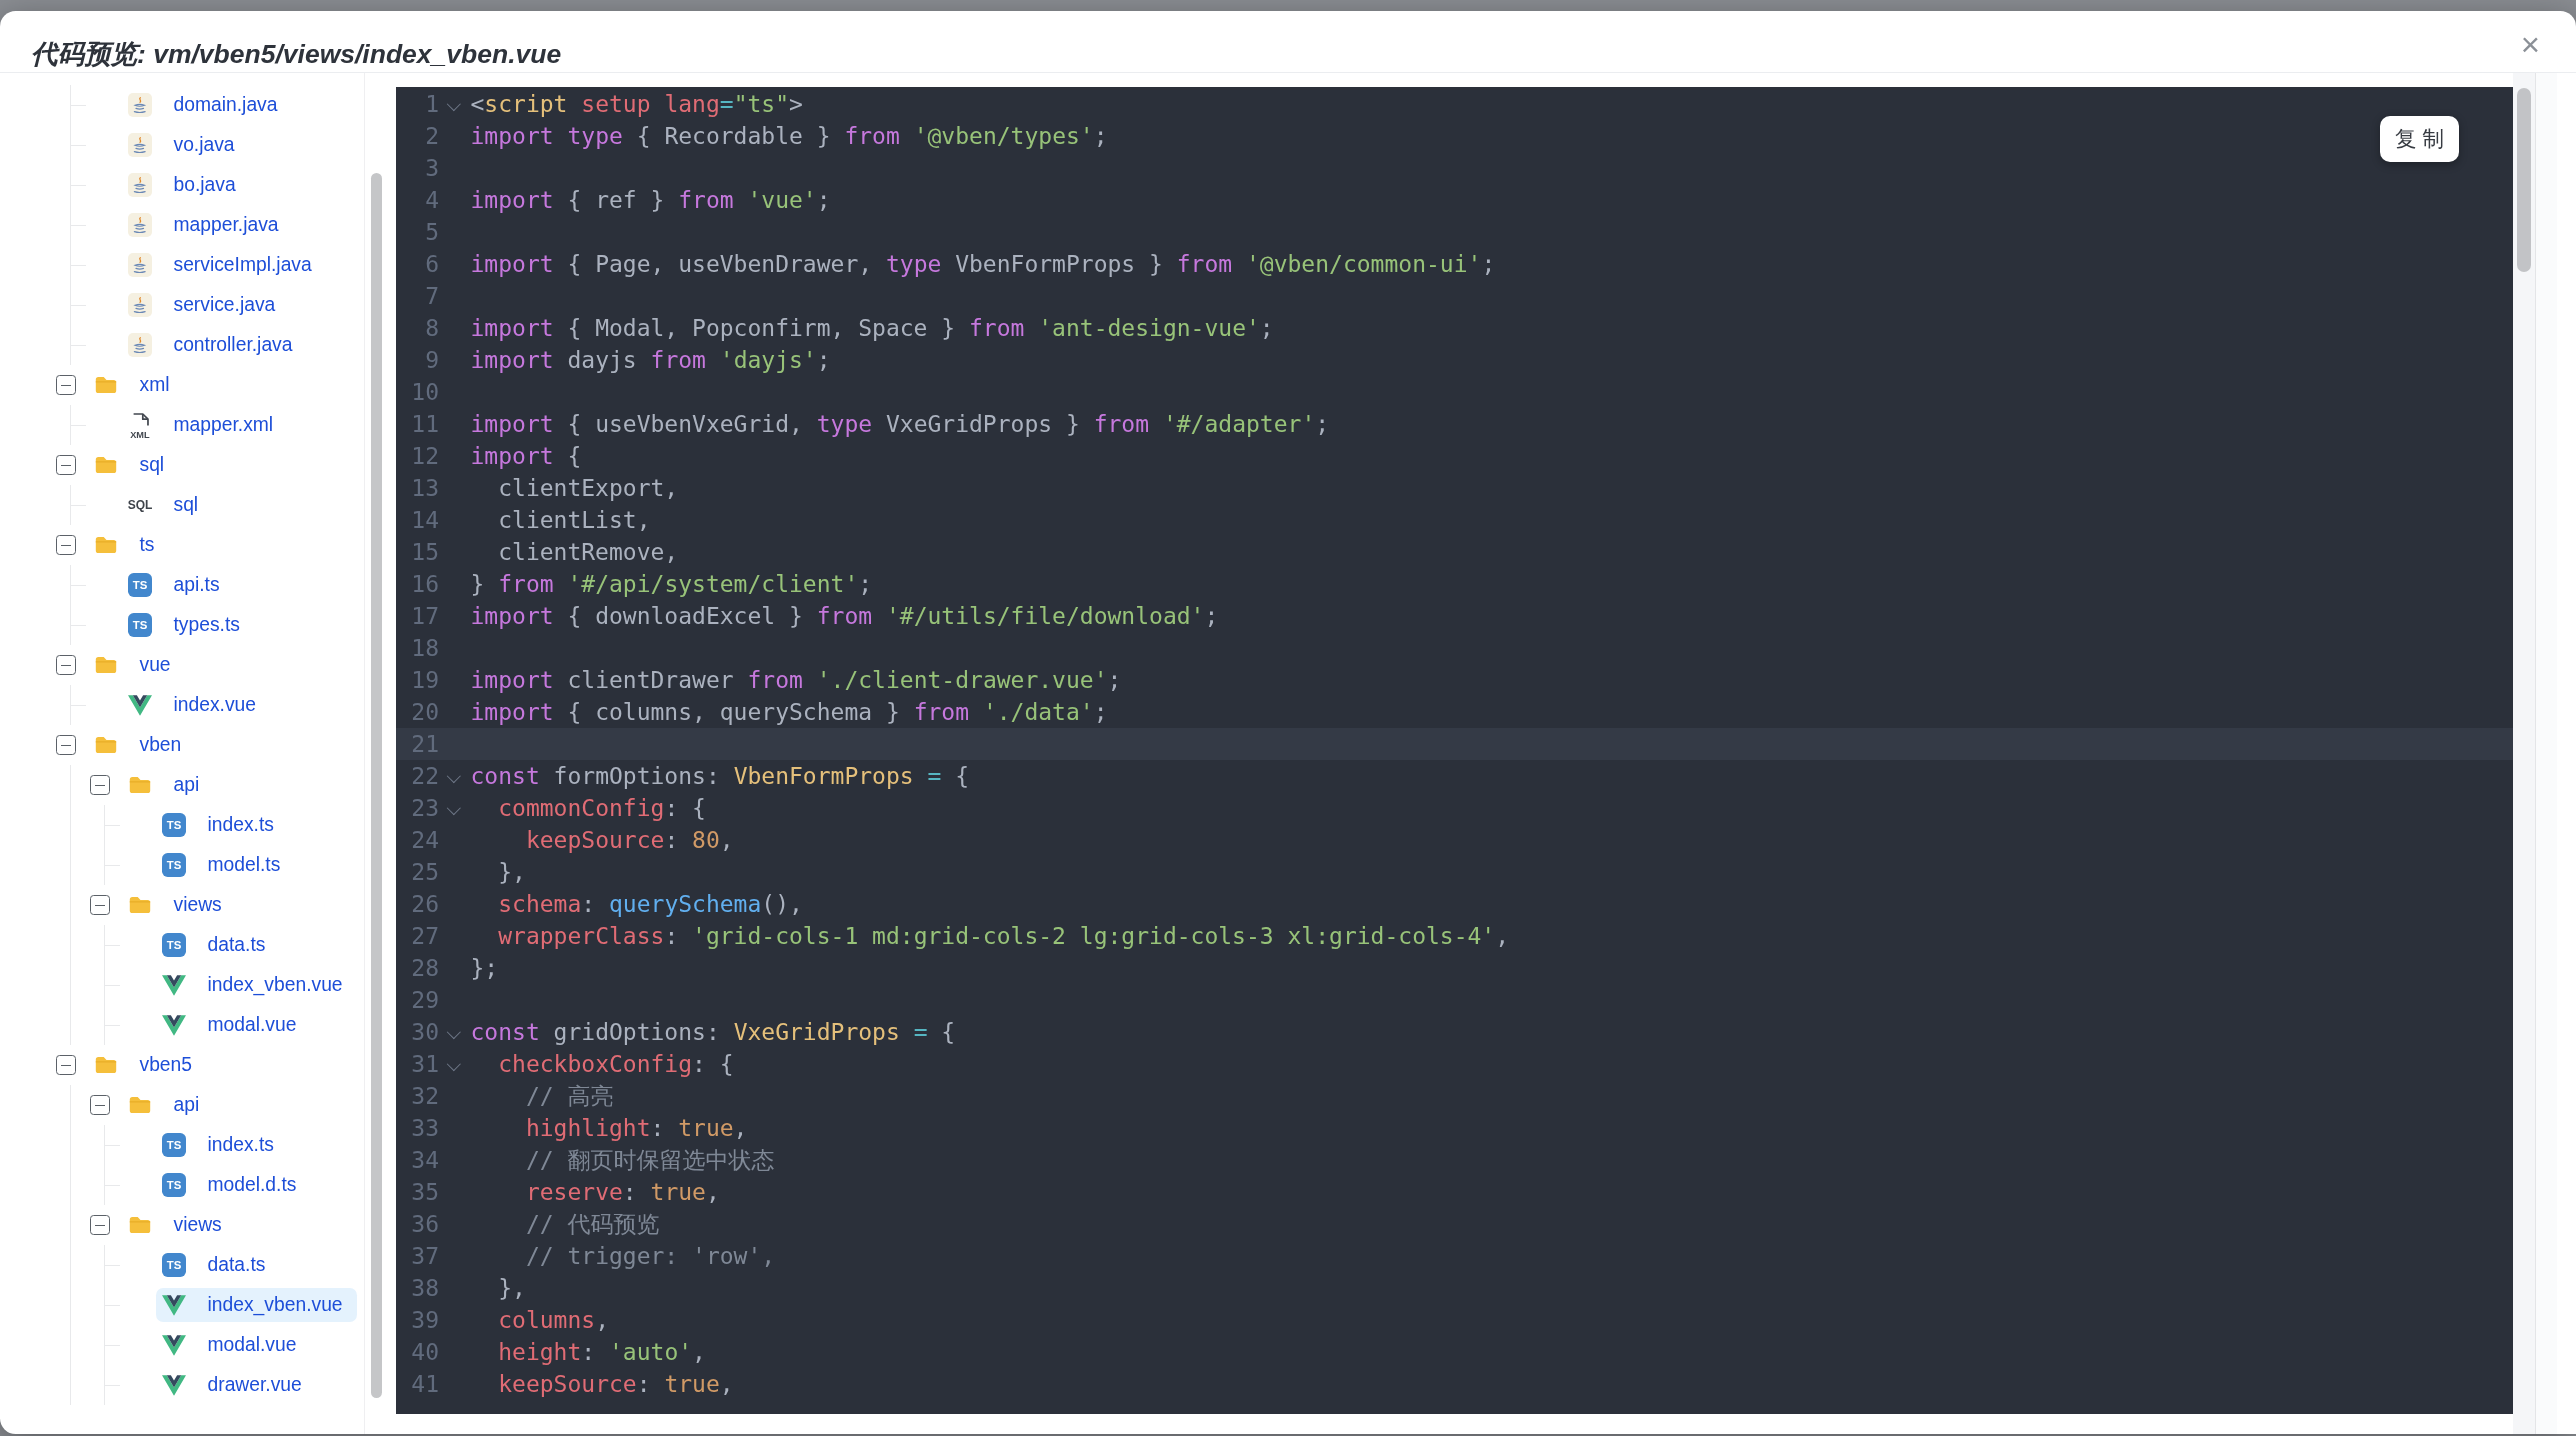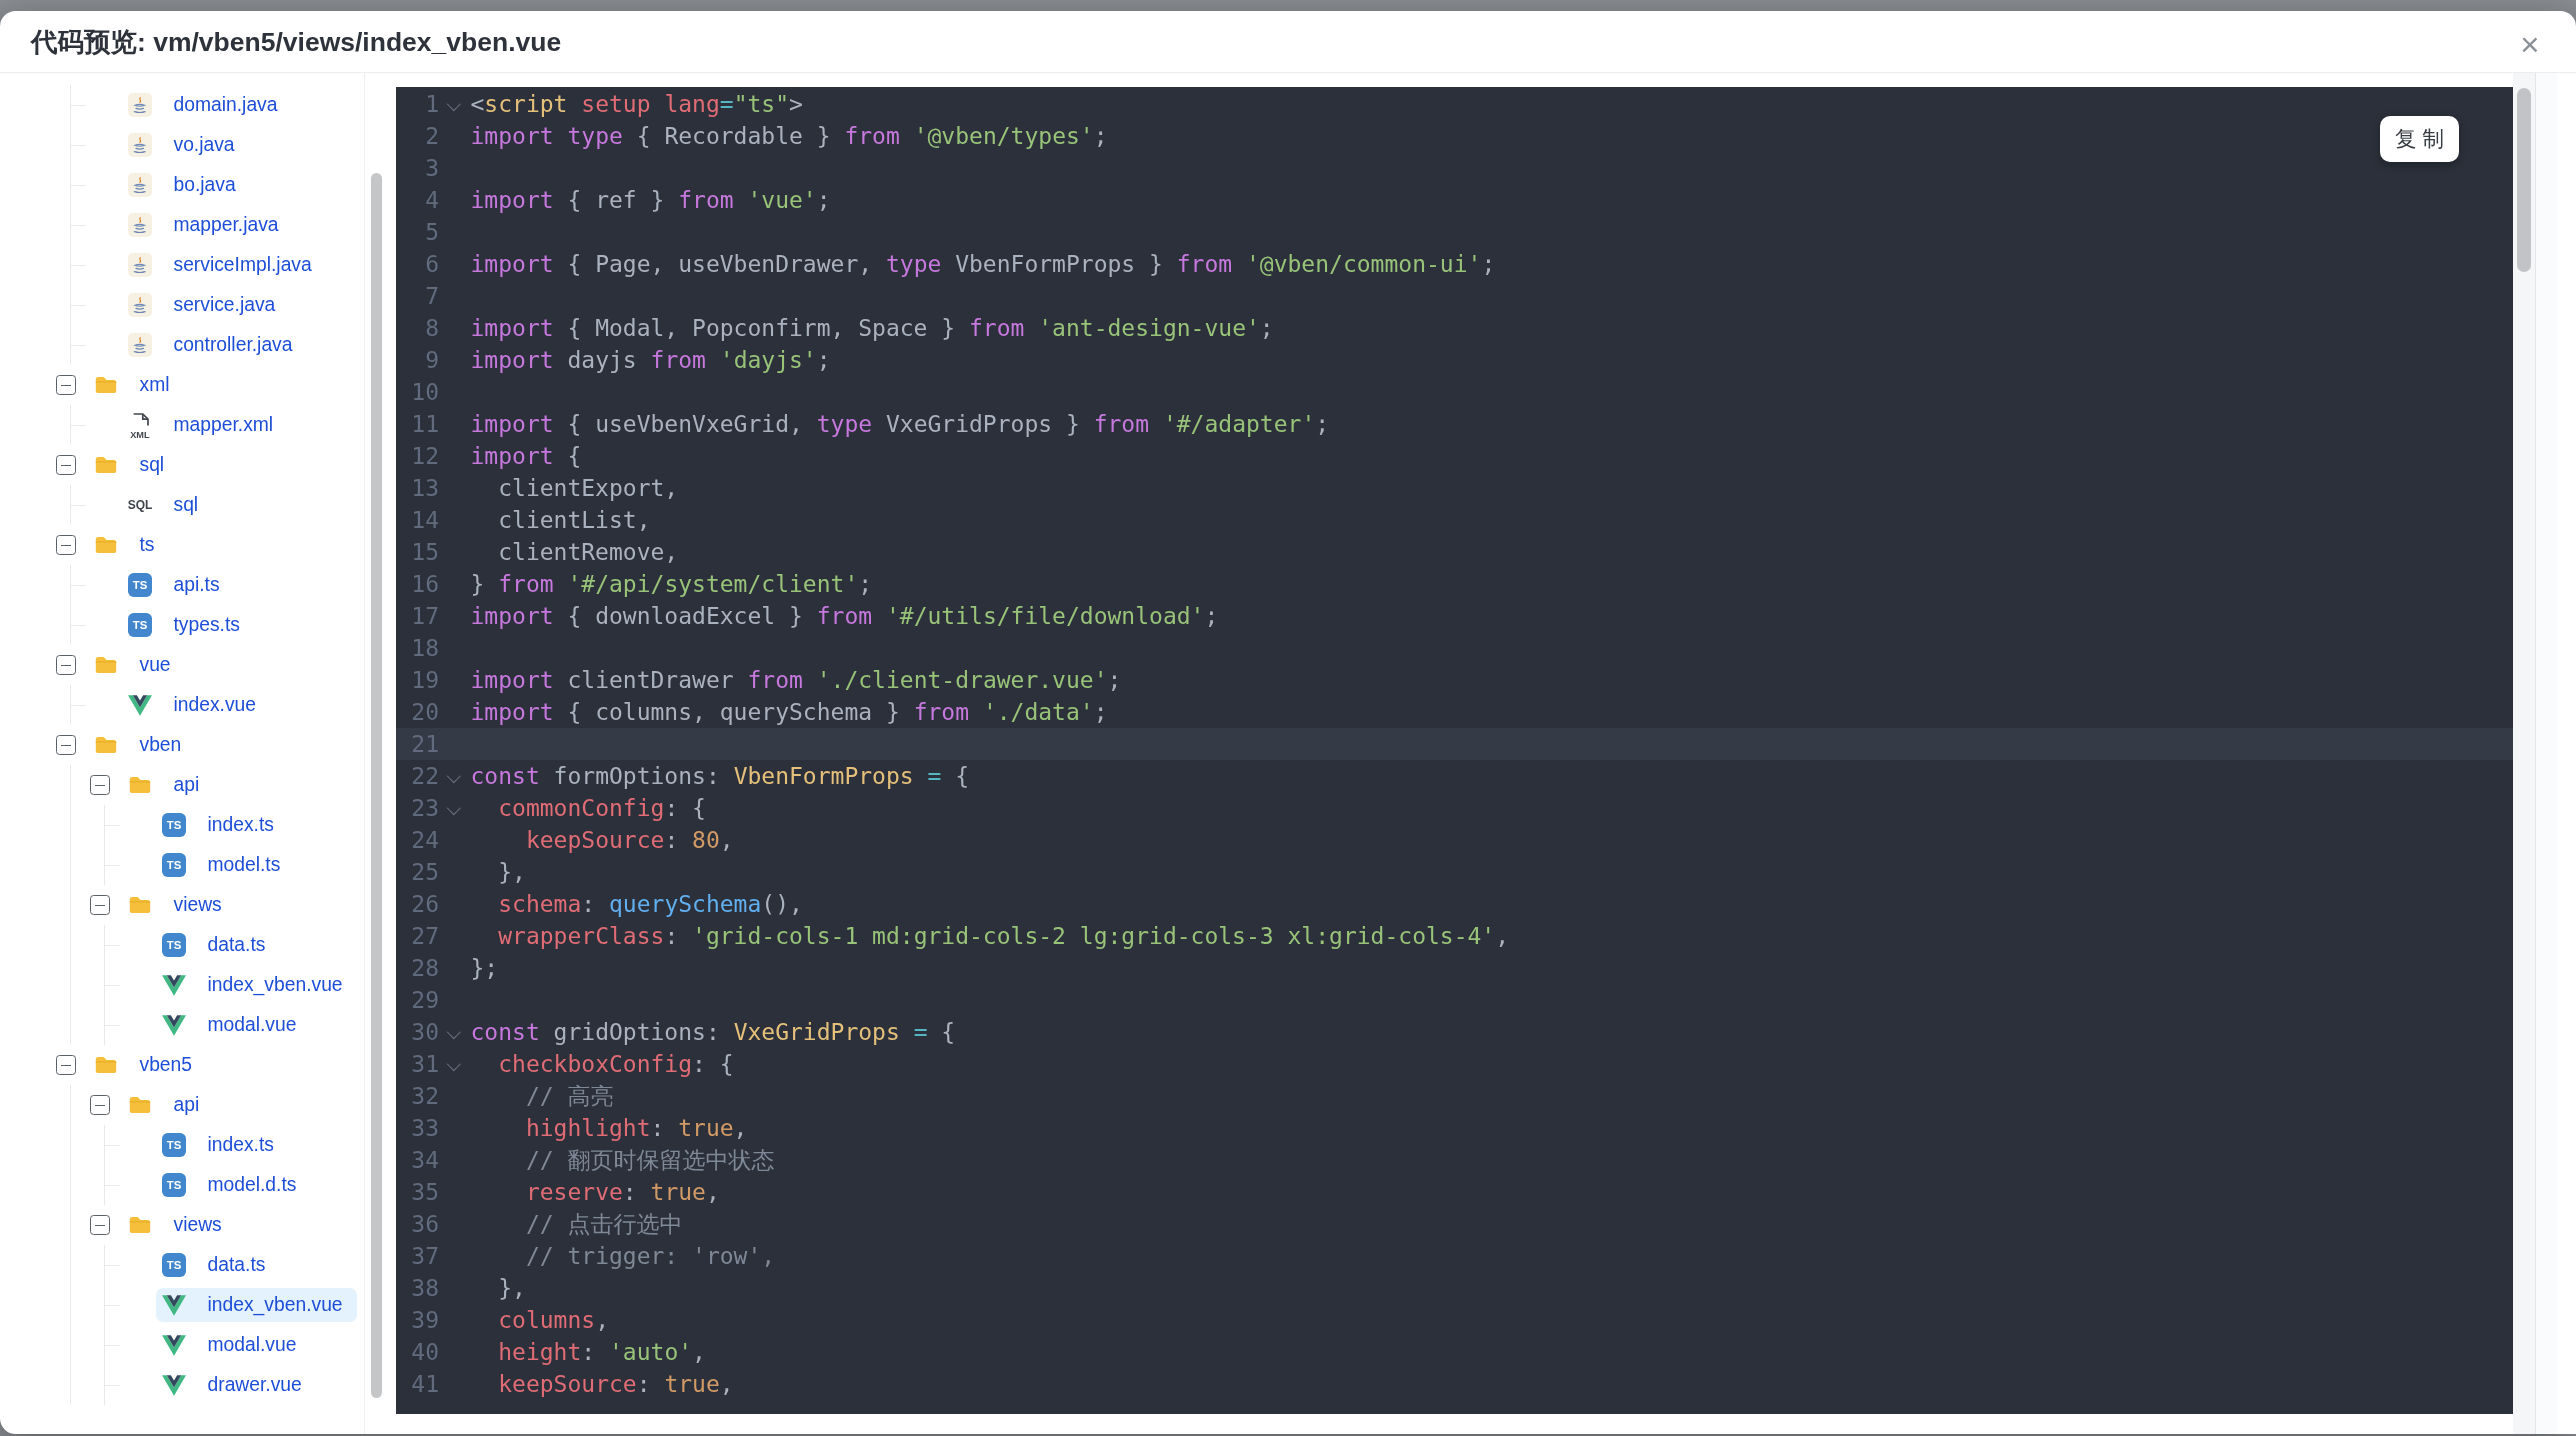--- a/index.html
+++ b/index.html
@@ -8,23 +8,23 @@
     background:#8a8d92;
     font-family:"Liberation Sans", sans-serif;
   }
   .modal{
     position:absolute;left:0;right:0;top:11.4px;bottom:2.9px;
     background:#ffffff;border-radius:15.7px;
     box-shadow:0 8.6px 34px rgba(0,0,0,.35);
   }
   
   .hdr{
-    height:62px;display:flex;align-items:center;
+    height:62px;display:flex;align-items:flex-end;
     padding:0 31px;border-bottom:0.7px solid #ebedf0;
-    position:relative;box-sizing:border-box;
+    position:relative;box-sizing:border-box;font-style:italic;
   }
   .title{font-size:26.5px;font-weight:700;color:#2e333b;letter-spacing:0;}
   .close{
     position:absolute;right:26px;top:13px;width:40px;height:40px;
     display:flex;align-items:center;justify-content:center;
     font-size:33px;color:#8b9097;font-weight:300;cursor:pointer;line-height:1;
   }
   
   .content{position:absolute;top:62px;left:0;right:0;bottom:0;display:flex;overflow:hidden;}
   
@@ -734,21 +734,21 @@
             <span class="ctext"><span class="tk-p">    </span><span class="tk-c">// 翻页时保留选中状态</span></span>
           </div>
           <div class="cl">
             <span class="ln">35</span>
             <span class="fold"></span>
             <span class="ctext"><span class="tk-p">    </span><span class="tk-prop">reserve</span><span class="tk-p">: </span><span class="tk-num">true</span><span class="tk-p">,</span></span>
           </div>
           <div class="cl">
             <span class="ln">36</span>
             <span class="fold"></span>
-            <span class="ctext"><span class="tk-p">    </span><span class="tk-c">// 点击行选中</span></span>
+            <span class="ctext"><span class="tk-p">    </span><span class="tk-c">// 代码预览</span></span>
           </div>
           <div class="cl">
             <span class="ln">37</span>
             <span class="fold"></span>
             <span class="ctext"><span class="tk-p">    </span><span class="tk-c">// trigger: 'row',</span></span>
           </div>
           <div class="cl">
             <span class="ln">38</span>
             <span class="fold"></span>
             <span class="ctext"><span class="tk-p">  },</span></span>

